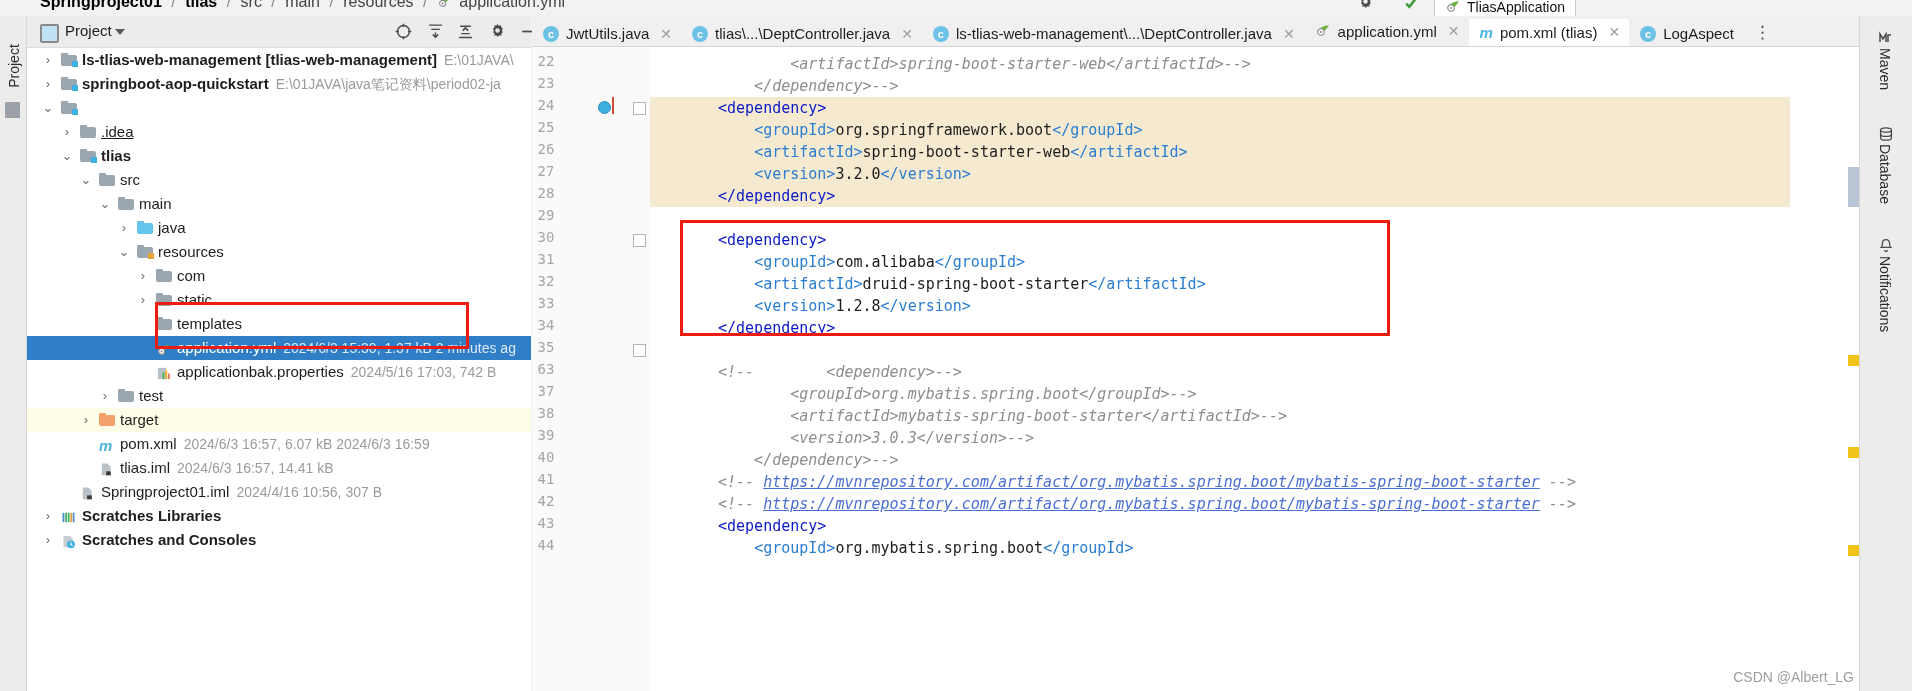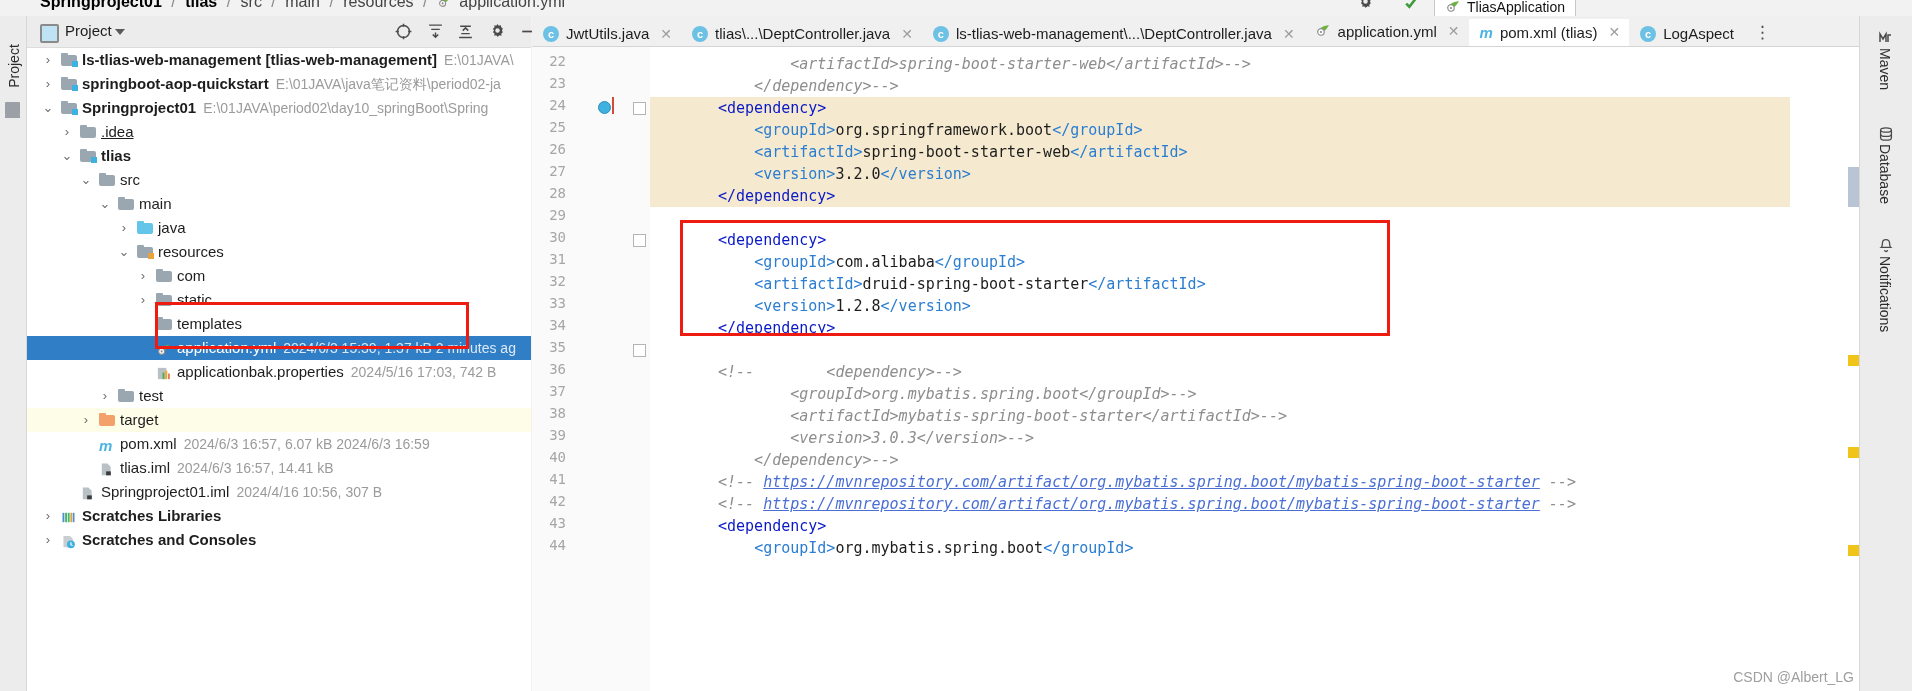--- a/index.html
+++ b/index.html
@@ -72,21 +72,21 @@
   
   .editor{position:absolute;left:532px;top:16px;right:52px;height:675px;background:#ffffff;}
 
   .tabbar{position:relative;height:30px;background:#f0f0f0;border-bottom:1px solid #d4d4d4;white-space:nowrap;overflow:hidden;}
   .tab{display:inline-flex;align-items:center;height:30px;padding:0 9px 0 11px;gap:7px;font-size:15px;color:#1d1d1d;box-sizing:border-box;}
   .tab.active{background:#ffffff;border-bottom:3px solid #4a90d9;}
   .tab .x{color:#9d9d9d;font-size:14px;margin-left:4px;}
   .cico{display:inline-block;width:16px;height:16px;border-radius:50%;background:#6cc1e4;color:#fff;font-size:11px;line-height:16px;text-align:center;font-weight:bold;}
 
   .gutter{position:absolute;left:0;top:31px;width:118px;height:644px;background:#fafafa;border-right:1px solid #ececec;}
-  .lnum{position:absolute;right:84px;text-align:right;width:40px;font-family:"DejaVu Sans Mono",monospace;font-size:14px;color:#a6a6a6;}
+  .lnum{position:absolute;right:84px;text-align:center;width:40px;font-family:"DejaVu Sans Mono",monospace;font-size:14px;color:#a6a6a6;}
 
   .codearea{position:absolute;left:118px;top:31px;right:0;height:644px;overflow:hidden;background:#fff;}
   .cline{position:absolute;left:0;white-space:pre;font-family:"DejaVu Sans Mono",monospace;font-size:15px;line-height:22px;}
   .cm{color:#8d8d8d;font-style:italic;}
   .tg{color:#0a19c6;}
   .at{color:#2a7dd1;}
   .lnk{color:#4a6fd4;font-style:italic;text-decoration:underline;}
 
   .hl-yellow{position:absolute;background:#f5ead0;}
   .redbox2{position:absolute;border:3px solid #ee1b11;box-sizing:border-box;z-index:8;}
@@ -221,21 +221,20 @@
           </span>
           <span style="position:absolute;left:55px;"><span class="nmb">springboot-aop-quickstart</span><span class="meta">E:\01JAVA\java笔记资料\period02-ja</span></span>
         </div>
         <div class="row" style="top: 48px; position: absolute; left: 0px; width: 504px;">
           <span class="arr" style="left:14px;">⌄</span>
           <span class="fi" style="left:34px;">
             <span class="tb"></span>
             <span class="bd"></span>
             <span class="badge"></span>
           </span>
-          <span style="position:absolute;left:55px;"><span class="nmb">Springproject01</span><span class="meta">E:\01JAVA\period02\day10_springBoot\Spring</span></span>
         </div>
         <div class="row" style="top: 72px; position: absolute; left: 0px; width: 504px;">
           <span class="arr" style="left:33px;">›</span>
           <span class="fi" style="left:53px;">
             <span class="tb"></span>
             <span class="bd"></span>
           </span>
           <span style="position:absolute;left:74px;text-decoration:underline;"><span class="nm">.idea</span></span>
         </div>
         <div class="row" style="top: 96px; position: absolute; left: 0px; width: 504px;">
@@ -445,21 +444,21 @@
         <div class="lnum" style="top: 94px;">26</div>
         <div class="lnum" style="top: 116px;">27</div>
         <div class="lnum" style="top: 138px;">28</div>
         <div class="lnum" style="top: 160px;">29</div>
         <div class="lnum" style="top: 182px;">30</div>
         <div class="lnum" style="top: 204px;">31</div>
         <div class="lnum" style="top: 226px;">32</div>
         <div class="lnum" style="top: 248px;">33</div>
         <div class="lnum" style="top: 270px;">34</div>
         <div class="lnum" style="top: 292px;">35</div>
-        <div class="lnum" style="top: 314px;">36</div>
+        <div class="lnum" style="top: 314px;">63</div>
         <div class="lnum" style="top: 336px;">37</div>
         <div class="lnum" style="top: 358px;">38</div>
         <div class="lnum" style="top: 380px;">39</div>
         <div class="lnum" style="top: 402px;">40</div>
         <div class="lnum" style="top: 424px;">41</div>
         <div class="lnum" style="top: 446px;">42</div>
         <div class="lnum" style="top: 468px;">43</div>
         <div class="lnum" style="top: 490px;">44</div>
       </div>
     <div class="codearea" id="codearea">

